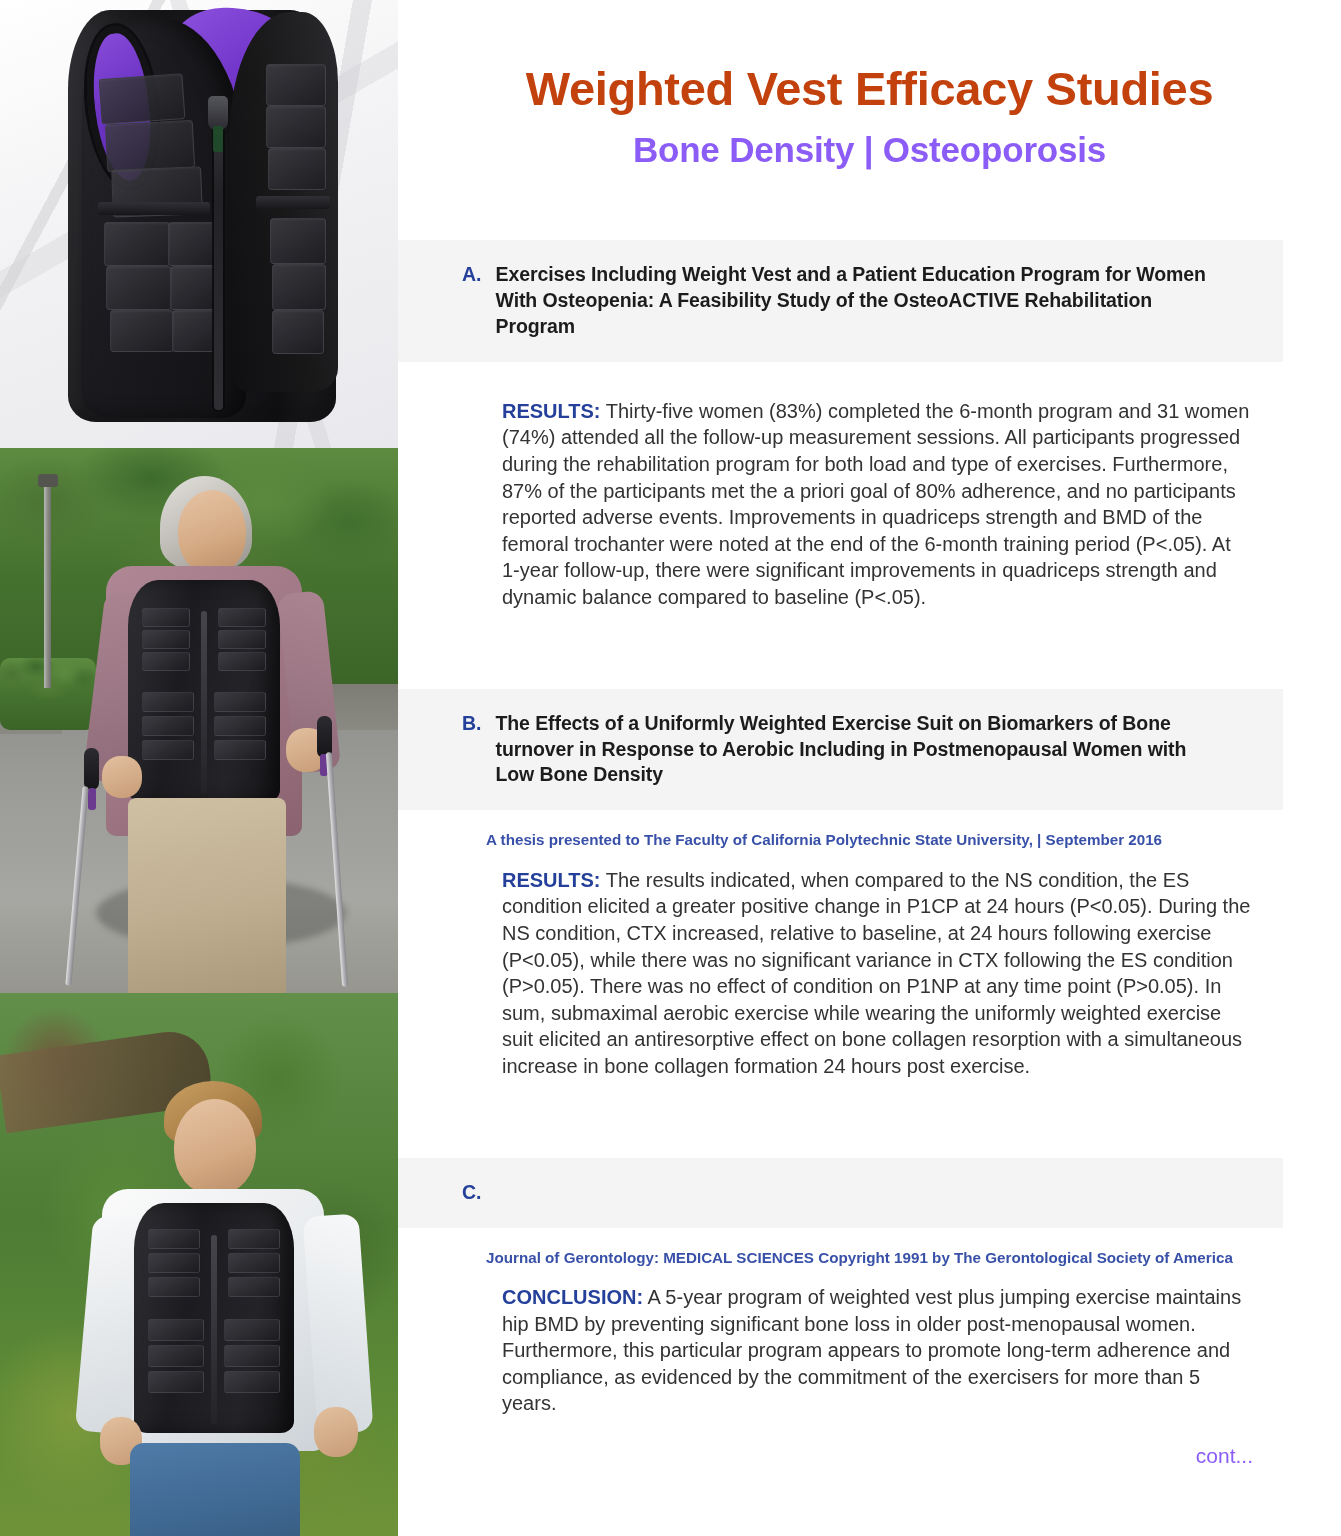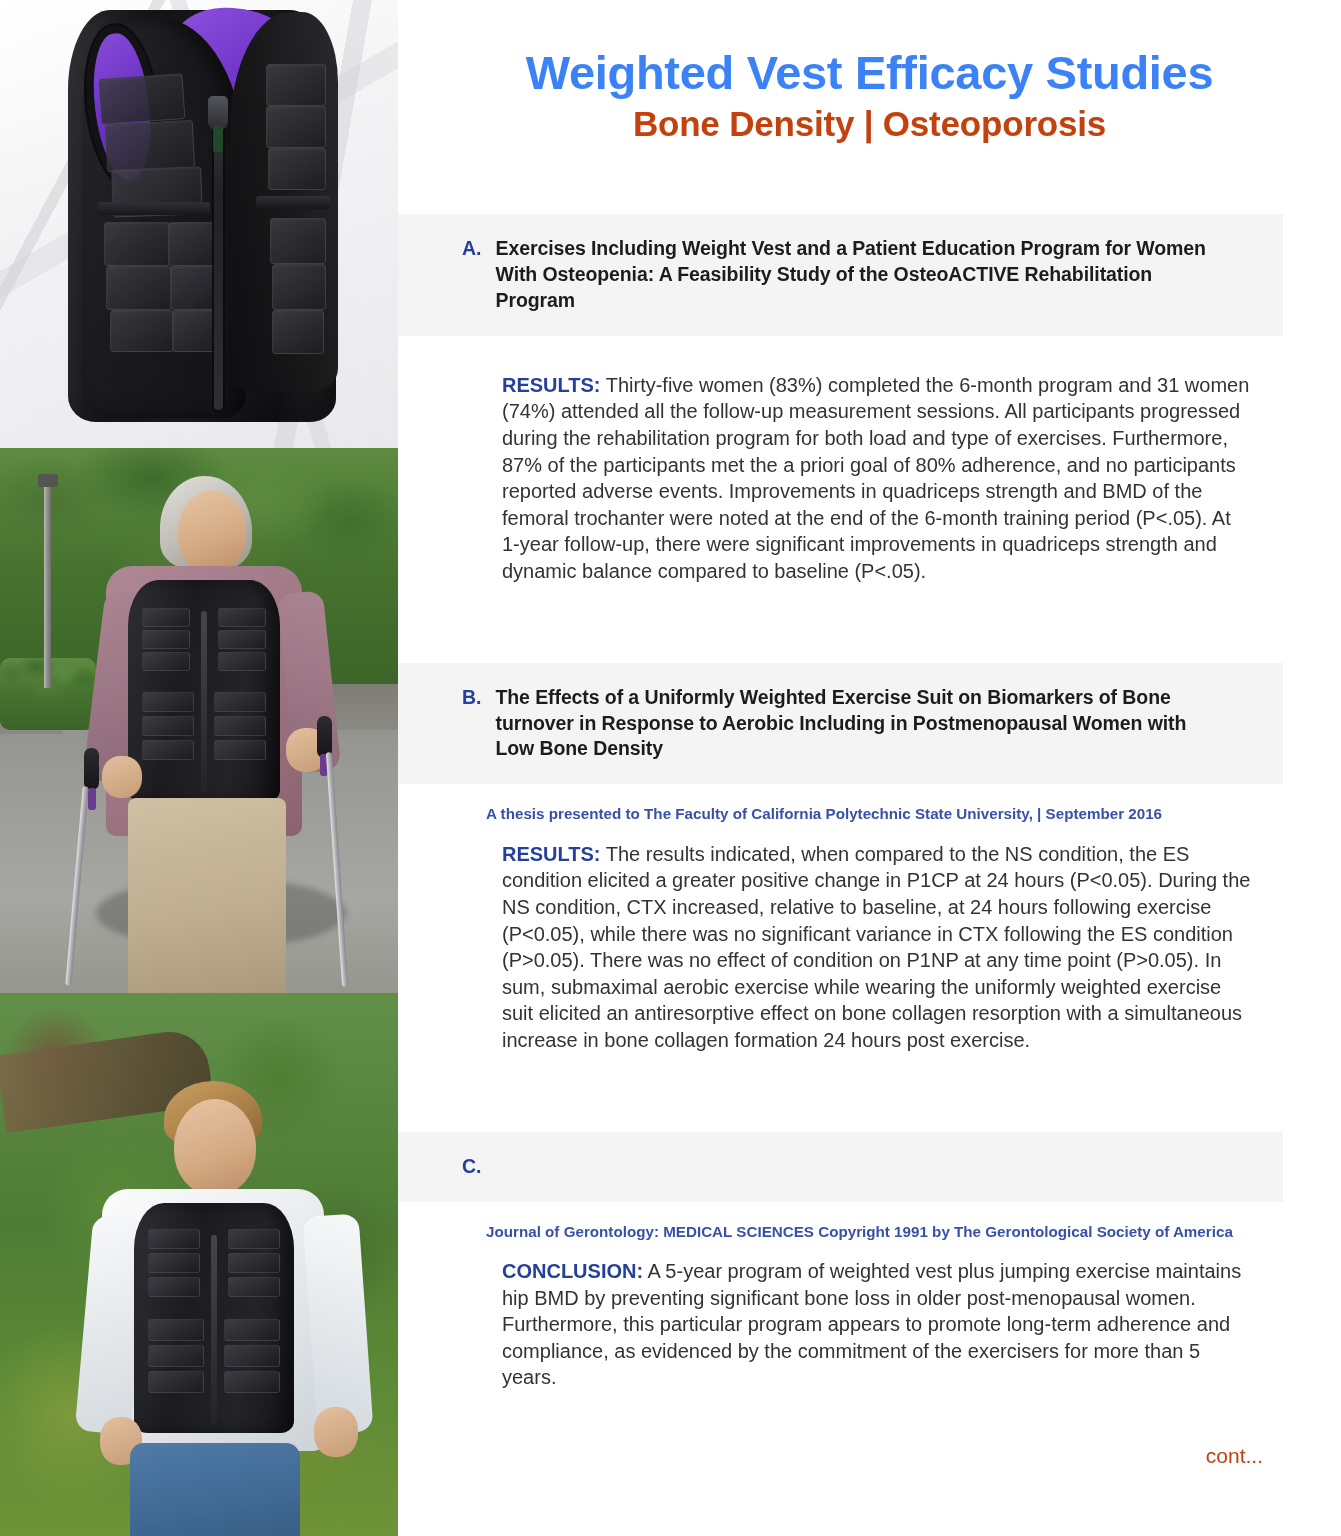--- a/index.html
+++ b/index.html
@@ -267,29 +267,29 @@
     position: relative;
   }
 
   .title-block {
     padding-top: 48px;
     text-align: center;
   }
   .main-title {
     font-size: 47px;
     font-weight: bold;
-    color: #3b82f6;
+    color: #c2410c;
     letter-spacing: -0.3px;
     line-height: 1.06;
-    margin: 0;
+    margin: 16px;
   }
   .sub-title {
     font-size: 35px;
     font-weight: bold;
-    color: #c2410c;
+    color: #8b5cf6;
     letter-spacing: -0.2px;
     line-height: 1.15;
     margin: 6px 0 0 0;
   }
 
   .study {
     position: relative;
   }
   .study-header {
     background: #f4f4f5;
@@ -332,24 +332,24 @@
   .abstract .lead {
     font-weight: bold;
     color: #24409a;
   }
 
   .gap-a { height: 70px; }
   .gap-b { height: 62px; }
 
   .footer-note {
     position: absolute;
-    right: 78px;
+    right: 88px;
     bottom: 68px;
     font-size: 21px;
-    color: #c2410c;
+    color: #8b5cf6;
   }
 </style>
 </head>
 <body>
 
 <div class="page">
 
   <div class="media-column">
 
     <div class="photo photo-vest">

